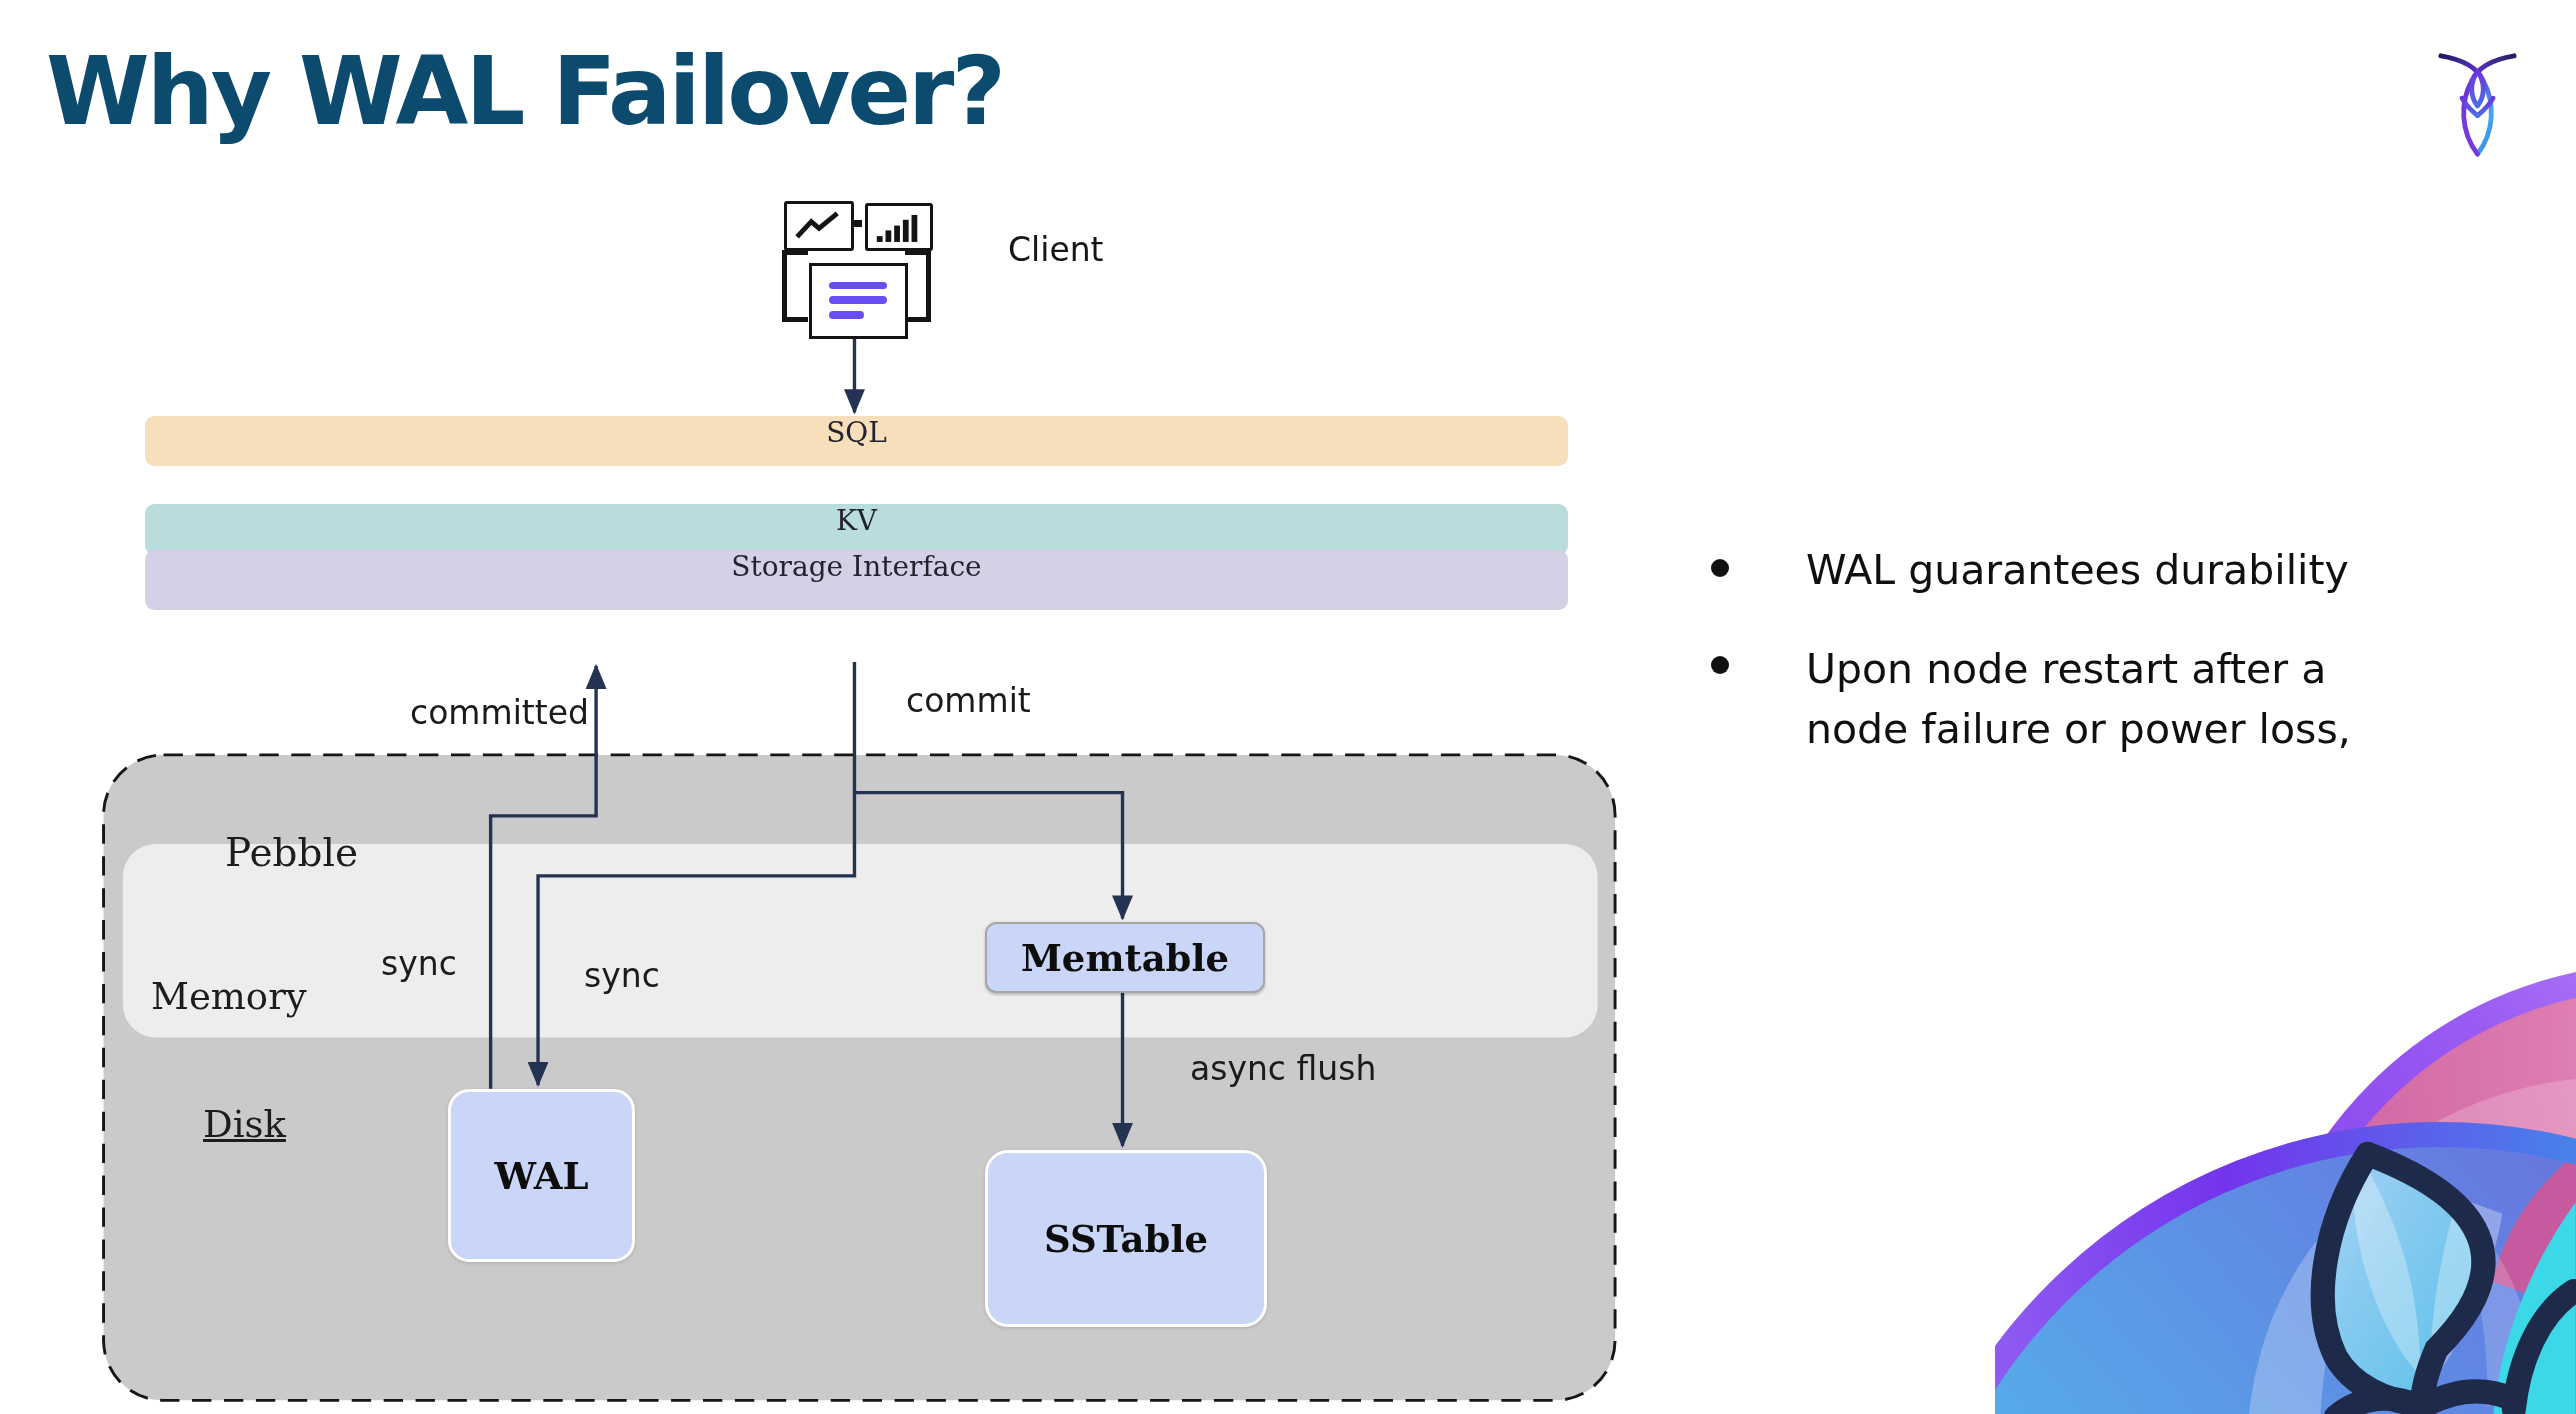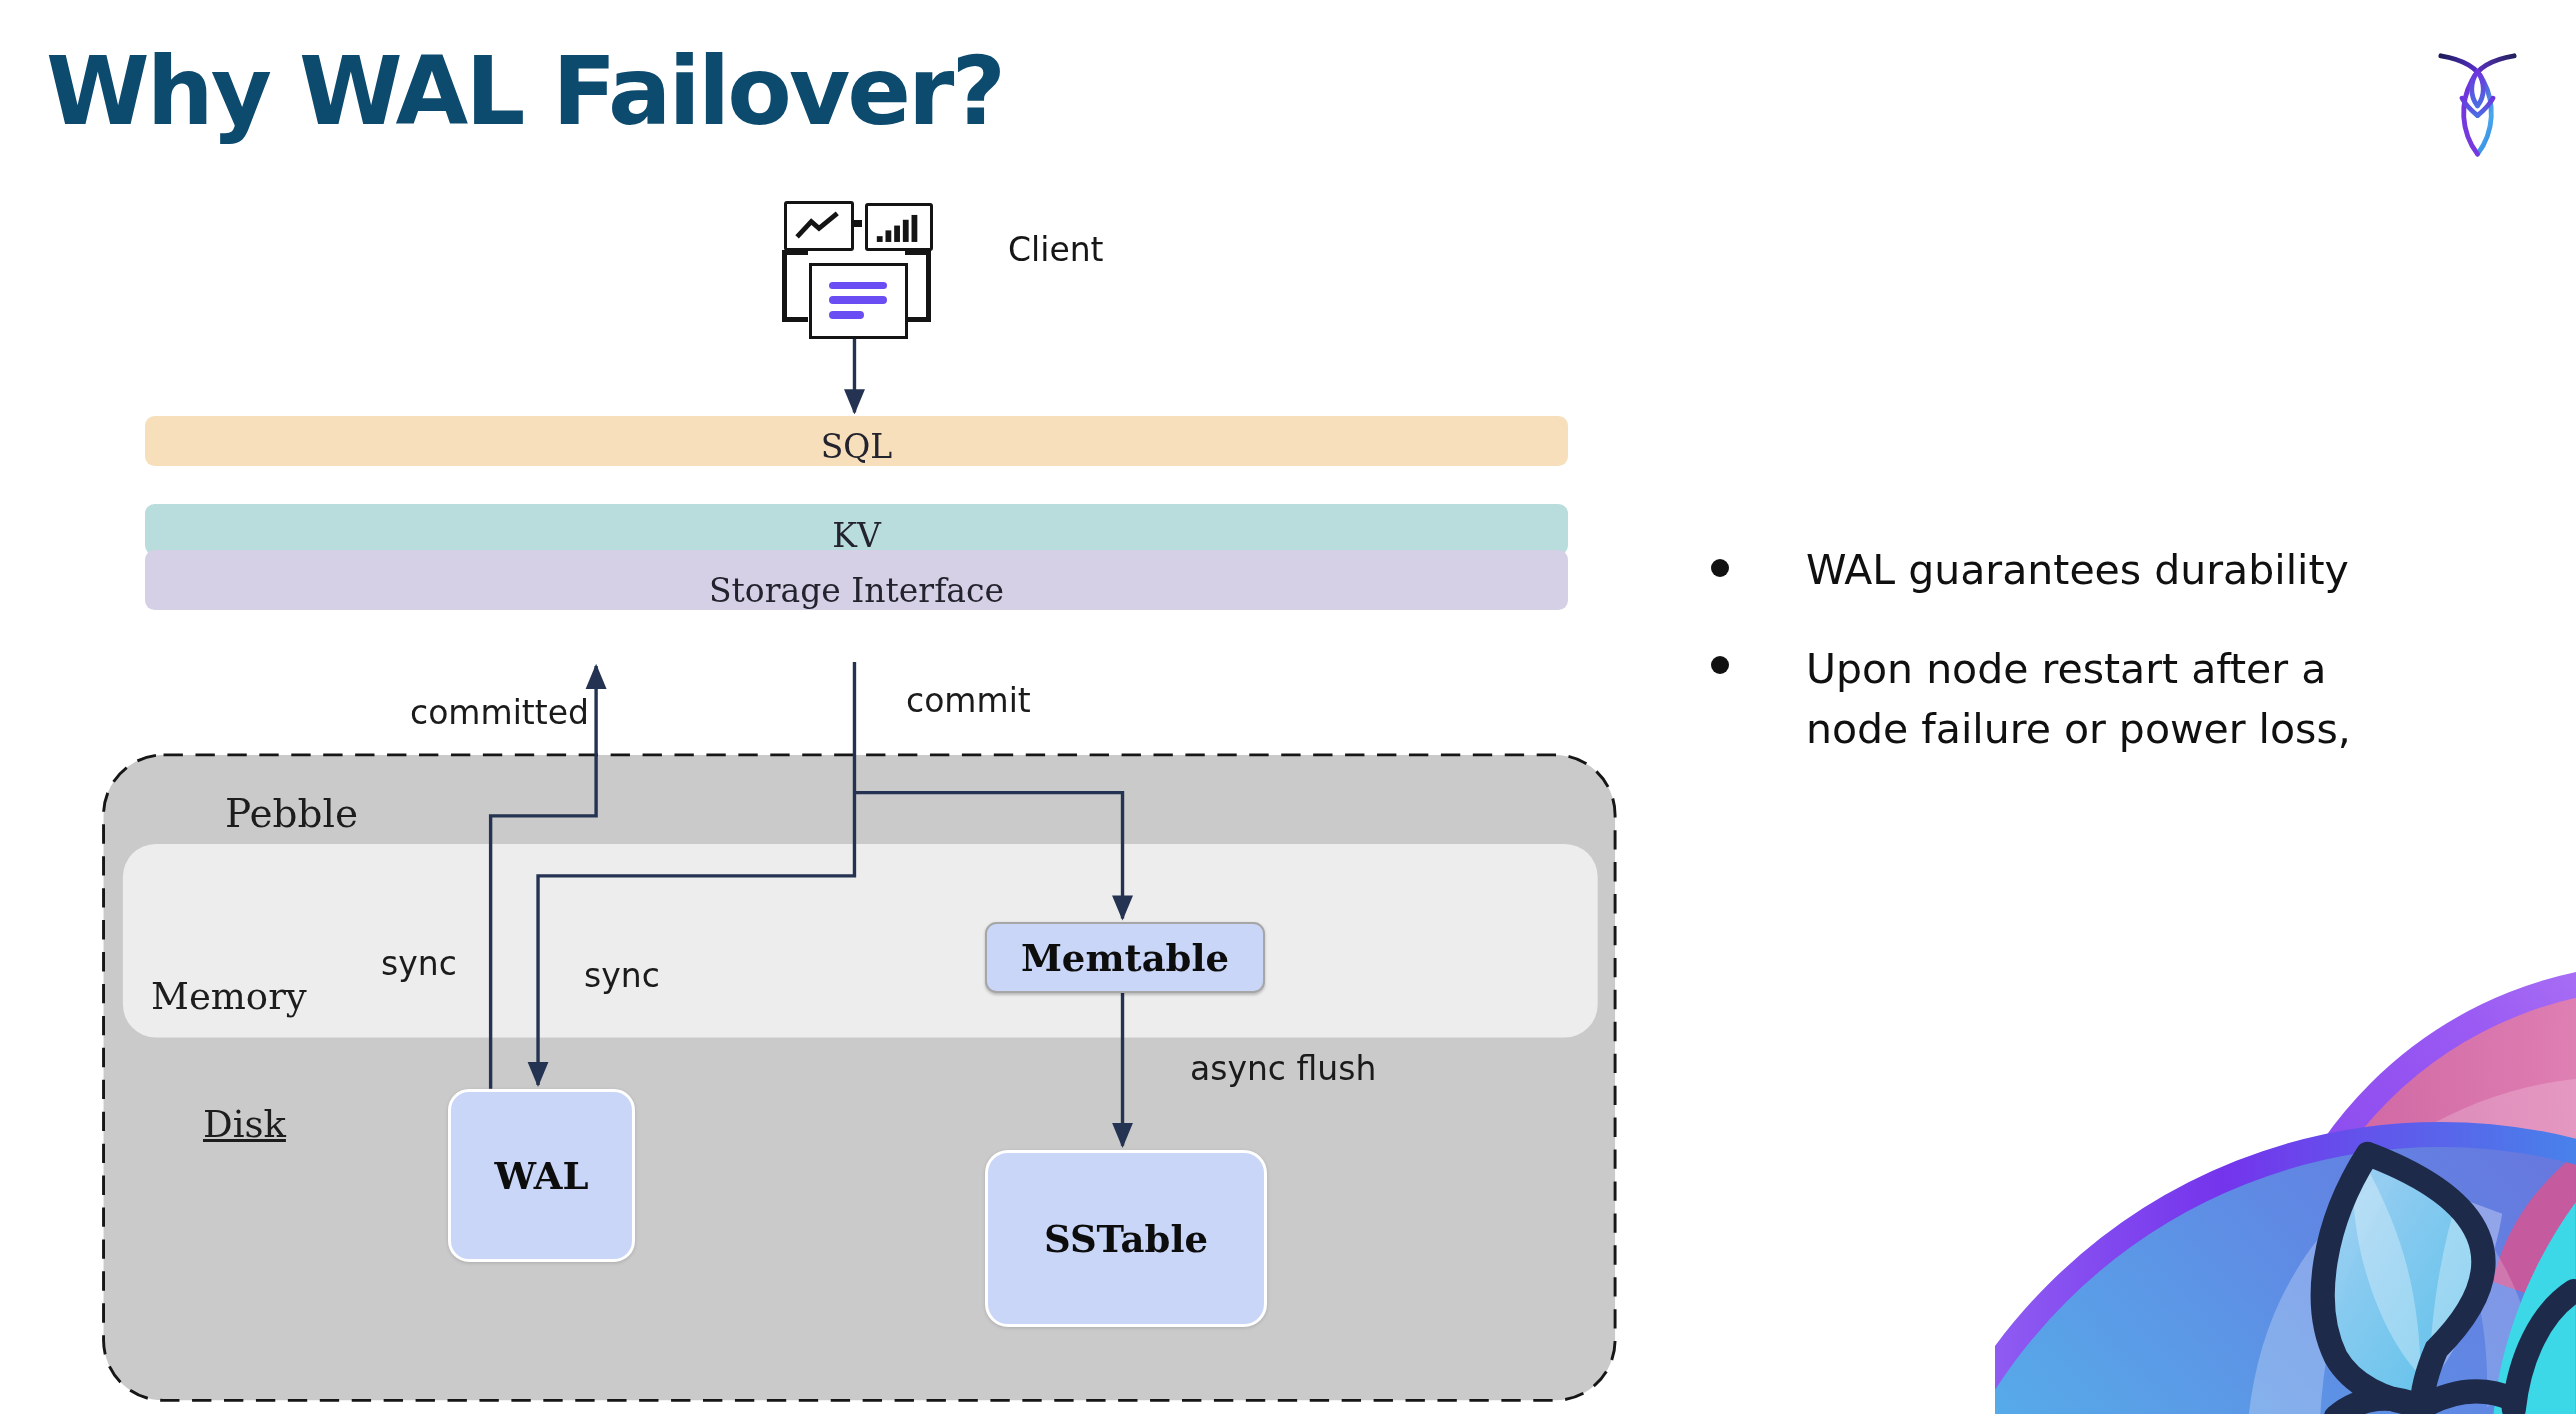--- a/index.html
+++ b/index.html
@@ -9,22 +9,22 @@
 
   
   #title{left:46px;top:37px;font-size:94px;font-weight:bold;letter-spacing:-2.9px;color:#0c4a6e;white-space:nowrap;}
 
   
   #diagram-svg{left:0;top:0;width:2576px;height:1415px;}
   .connector{stroke:var(--color-line);stroke-width:3.5px;fill:none;}
   #arrowhead path{fill:var(--color-line);}
 
   
-  .layer-bar{left:145px;width:1423px;border-radius:9.7px;display:flex;align-items:flex-end;justify-content:center;
-             font-family:"DejaVu Serif","Liberation Serif",serif;font-size:33px;color:#23232e;}
+  .layer-bar{left:145px;width:1423px;border-radius:9.7px;display:flex;align-items:flex-start;justify-content:center;
+             font-family:"DejaVu Serif","Liberation Serif",serif;font-size:28px;color:#23232e;}
   #bar-sql{top:416px;height:50px;background:var(--color-sql-bar);}
   #bar-kv{top:504px;height:51px;background:var(--color-kv-bar);}
   #bar-storage{top:550px;height:60px;background:var(--color-storage-bar);}
 
   
   .ic-box{border:3.9px solid #141414;background:#fff;border-radius:2.9px;display:flex;align-items:center;justify-content:center;}
   #client-chart-window{left:784px;top:201px;width:64px;height:44px;}
   #client-dash{left:852px;top:220px;width:9.7px;height:6.8px;background:#141414;}
   #client-bars-window{left:865px;top:203px;width:62px;height:42px;}
   #client-bracket-left{left:782px;top:250px;width:21px;height:62px;border-left:5.8px solid #141414;border-top:5.8px solid #141414;border-bottom:5.8px solid #141414;}
@@ -37,21 +37,21 @@
 
   
   .edge-label{font-size:33px;color:#1b1b1b;white-space:nowrap;}
   .region-label{font-family:"DejaVu Serif","Liberation Serif",serif;color:#1d1d1d;white-space:nowrap;}
   #label-client{left:1008px;top:230px;font-size:33px;color:#161616;}
   #label-committed{left:410px;top:693px;}
   #label-commit{left:906px;top:681px;}
   #label-sync-left{left:381px;top:944px;}
   #label-sync-right{left:584px;top:956px;}
   #label-async-flush{left:1190px;top:1049px;}
-  #label-pebble{left:225px;top:791px;font-size:39px;}
+  #label-pebble{left:225px;top:830px;font-size:39px;}
   #label-memory{left:151px;top:975px;font-size:37px;}
   #label-disk{left:203px;top:1103px;font-size:37px;text-decoration:underline;}
 
   
   .node{background:var(--color-node-fill);display:flex;align-items:center;justify-content:center;
         font-family:"DejaVu Serif","Liberation Serif",serif;font-weight:bold;font-size:37px;color:#0d0d0d;}
   #node-memtable{left:985px;top:922px;width:276px;height:67px;border:2.9px solid var(--color-memtable-border);border-radius:11.6px;box-shadow:0 1.9px 2.9px rgba(0,0,0,.22);}
   #node-wal{left:448px;top:1089px;width:181px;height:167px;border:3.9px solid var(--color-node-border-white);border-radius:21px;box-shadow:0 1px 3.9px rgba(0,0,0,.15);text-align:center;}
   #node-sstable{left:985px;top:1150px;width:276px;height:171px;border:3.9px solid var(--color-node-border-white);border-radius:23px;box-shadow:0 1px 3.9px rgba(0,0,0,.15);}
 

